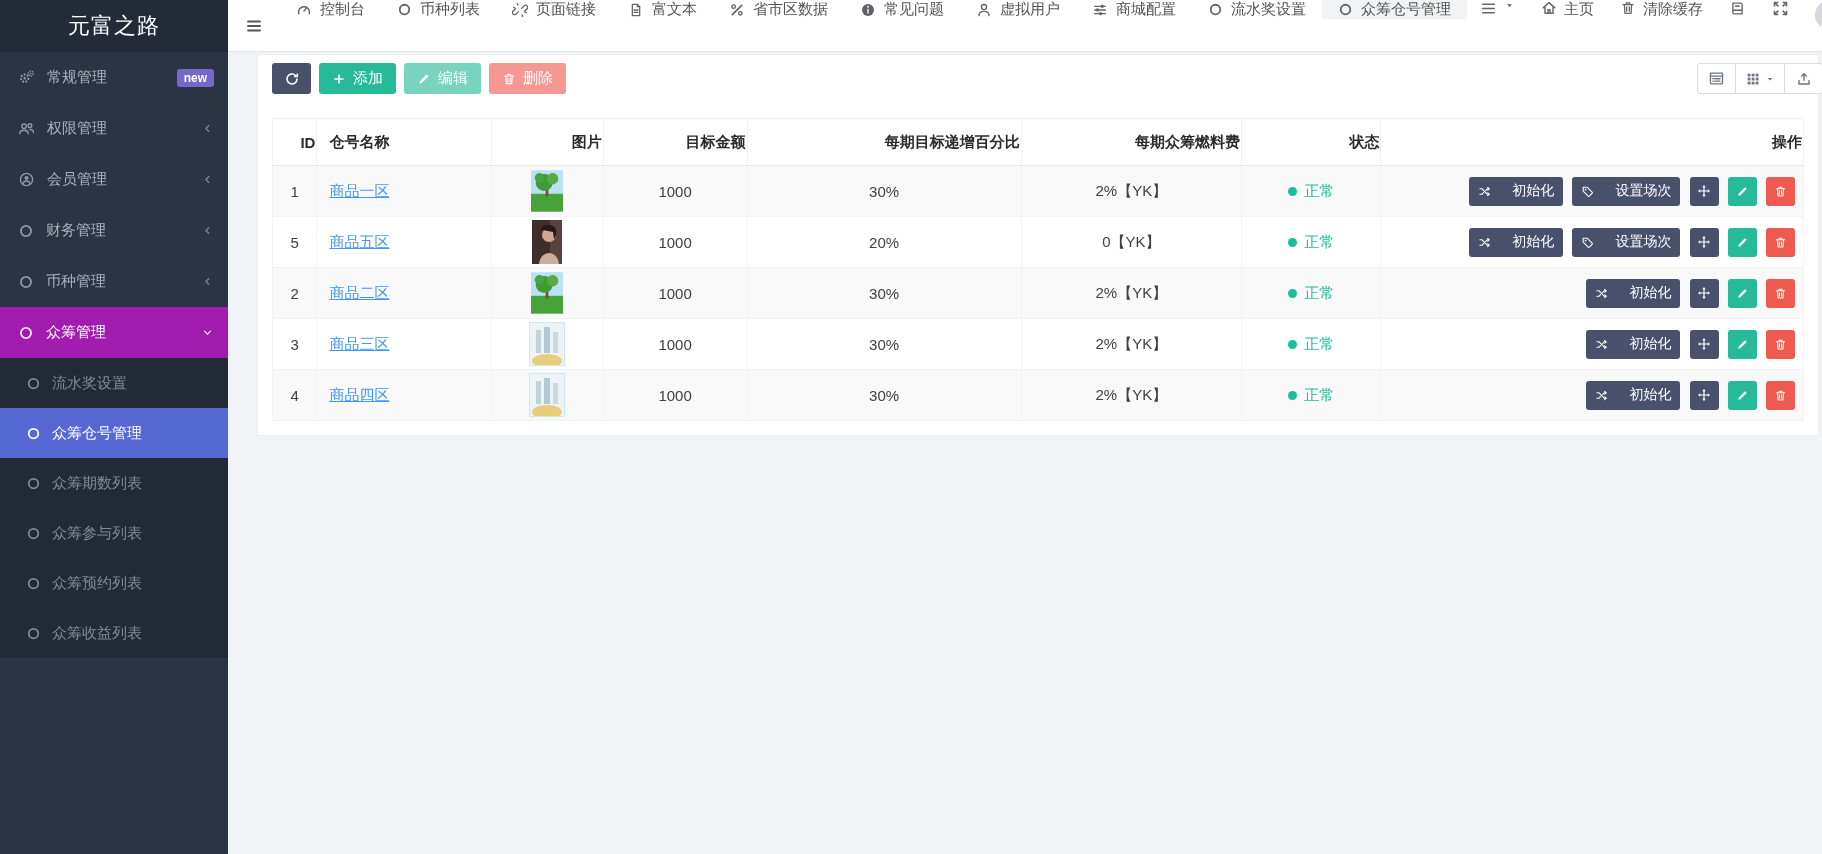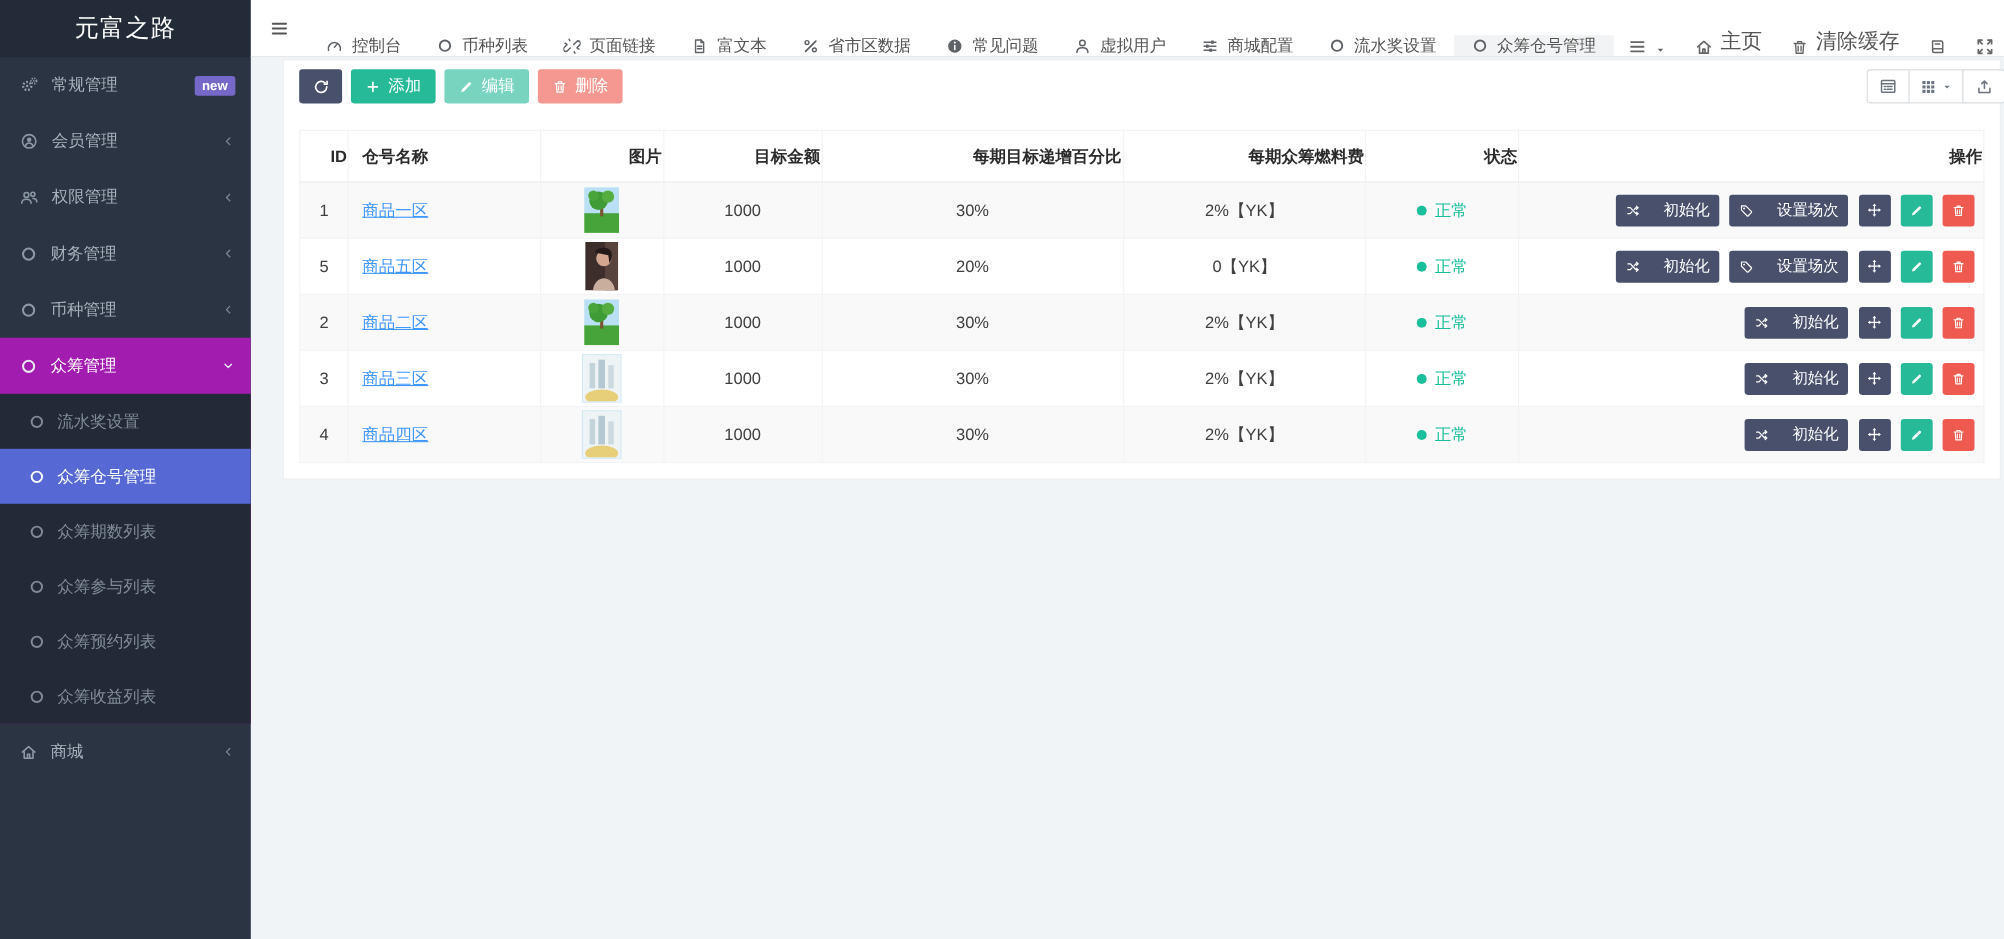--- a/index.html
+++ b/index.html
@@ -30,26 +30,26 @@
   .sub-item{height:50px;display:flex;align-items:center;gap:11px;padding:0 14px 0 26px;
             color:#808b97;font-size:15px;cursor:pointer}
   .sub-item .ic{color:#808b97}
   .sub-item.active{background:#5568d4;color:#fff}
   .sub-item.active .ic{color:#fff}
 
   
   .main{flex:1;display:flex;flex-direction:column;min-width:0}
   .topnav{height:51px;background:#fff;border-bottom:1px solid #e4e7ea;display:flex;align-items:stretch;flex:none}
   .burger{display:flex;align-items:center;padding:0 17px;color:#555;cursor:pointer}
-  .tabs{display:flex;align-items:flex-end}
+  .tabs{display:flex;align-items:flex-start}
   .tab{display:flex;align-items:center;gap:8px;padding:0 16px;color:#545454;font-size:15px;cursor:pointer;white-space:nowrap}
   .tab .ic{color:#5f6368}
   .tab.active{background:#f2f3f4}
   .nav-right{margin-left:auto;display:flex;align-items:stretch}
-  .nav-link{display:flex;align-items:flex-end;gap:7px;padding:0 13px;color:#555;font-size:19px;cursor:pointer;white-space:nowrap}
+  .nav-link{display:flex;align-items:flex-start;gap:7px;padding:0 13px;color:#555;font-size:15px;cursor:pointer;white-space:nowrap}
   .nav-link .ic{color:#666}
   .avatar{width:30px;height:30px;border-radius:50%;background:#d4d8dd;display:flex;align-items:end;justify-content:center;overflow:hidden}
 
   
   .content{flex:1;padding:3px 4px 0 30px;min-width:0}
   .card{background:#fff;padding:8px 14px 14px;overflow:visible;box-shadow:0 0 0 1px rgba(0,0,0,0.02)}
   .toolbar{display:flex;align-items:center;margin-bottom:24px}
   .tbtn{height:31px;border:none;border-radius:3px;color:#fff;display:inline-flex;align-items:center;
         justify-content:center;gap:7px;font-size:15px;cursor:pointer;margin-right:8px;
         font-family:inherit;padding:0 13px}
@@ -249,33 +249,33 @@
       <div class="side-item">
         <svg class="ic" width="17" height="17">
             <use href="#i-gears"></use>
           </svg>
         <span>常规管理</span>
         <span class="badge-new">new</span>
       </div>
 
       <div class="side-item">
         <svg class="ic" width="17" height="17">
-            <use href="#i-user-circle"></use>
-          </svg>
-        <span>会员管理</span>
+            <use href="#i-users"></use>
+          </svg>
+        <span>权限管理</span>
         <svg class="ic chev" width="13" height="13">
             <use href="#i-chev-left"></use>
           </svg>
       </div>
 
       <div class="side-item">
         <svg class="ic" width="17" height="17">
-            <use href="#i-users"></use>
-          </svg>
-        <span>权限管理</span>
+            <use href="#i-user-circle"></use>
+          </svg>
+        <span>会员管理</span>
         <svg class="ic chev" width="13" height="13">
             <use href="#i-chev-left"></use>
           </svg>
       </div>
 
       <div class="side-item">
         <svg class="ic" width="16" height="16">
             <use href="#i-circle"></use>
           </svg>
         <span>财务管理</span>
@@ -339,29 +339,20 @@
           <div class="sub-item">
             <svg class="ic" width="15" height="15">
                 <use href="#i-circle"></use>
               </svg>
             <span>众筹收益列表</span>
           </div>
         </div>
       </div>
 
 
-      <div class="side-item">
-        <svg class="ic" width="16" height="16">
-            <use href="#i-home"></use>
-          </svg>
-        <span>商城</span>
-        <svg class="ic chev" width="13" height="13">
-            <use href="#i-chev-left"></use>
-          </svg>
-      </div>
 
     </nav>
   </aside>
 
   <div class="main">
 
     <header class="topnav">
       <div class="burger">
         <svg class="ic" width="18" height="18">
             <use href="#i-bars"></use>

